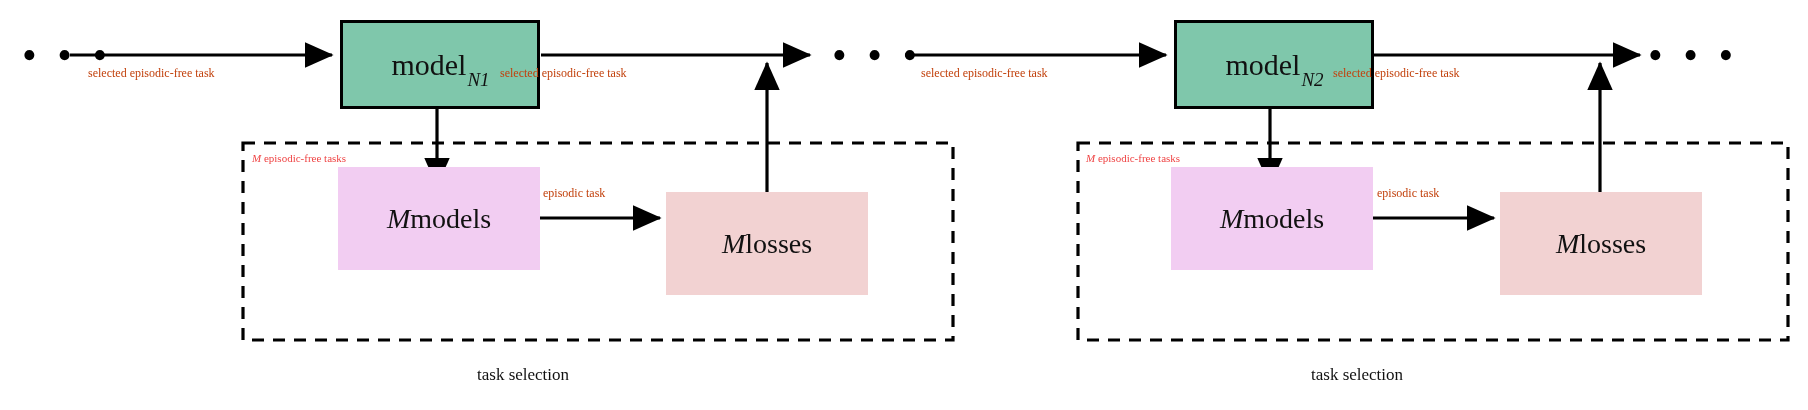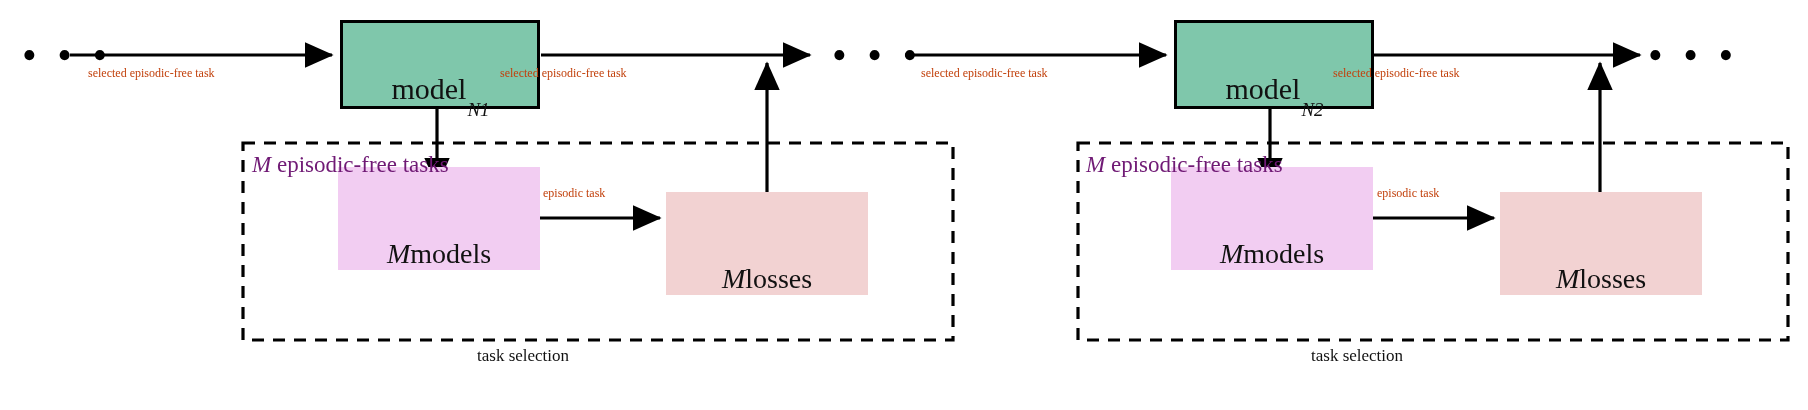--- a/index.html
+++ b/index.html
@@ -20,21 +20,21 @@
   svg.layer {
     position: absolute;
     left: 0; top: 0;
     width: 1808px;
     height: 410px;
   }
   .node {
     position: absolute;
     box-sizing: border-box;
     display: flex;
-    align-items: flex-end;
+    align-items: center;
     justify-content: center;
     color: #111111;
     white-space: nowrap;
   }
   .model-box {
     background: #7FC7AB;
     border: 3px solid #000000;
     font-size: 30px;
   }
   .model-box .sub {
@@ -65,29 +65,30 @@
   .dots {
     position: absolute;
     font-size: 42px;
     letter-spacing: 5px;
     color: #000000;
     line-height: 1;
     font-family: "Liberation Serif", "DejaVu Serif", serif;
   }
   .group-label {
     position: absolute;
-    font-size: 23px;
-    color: #701a75;
+    font-size: 11px;
+    color: #ef4444;
     white-space: nowrap;
   }
   .caption {
     position: absolute;
     font-size: 17px;
     color: #111111;
     white-space: nowrap;
+    margin-top: 19px;
   }
 </style>
 </head>
 <body>
 
 <div id="diagram">
 
   <svg class="layer" viewBox="0 0 1808 410">
     <defs>
       <marker id="arrowhead" markerWidth="9" markerHeight="8" refX="8.5" refY="4" orient="auto" markerUnits="strokeWidth">

